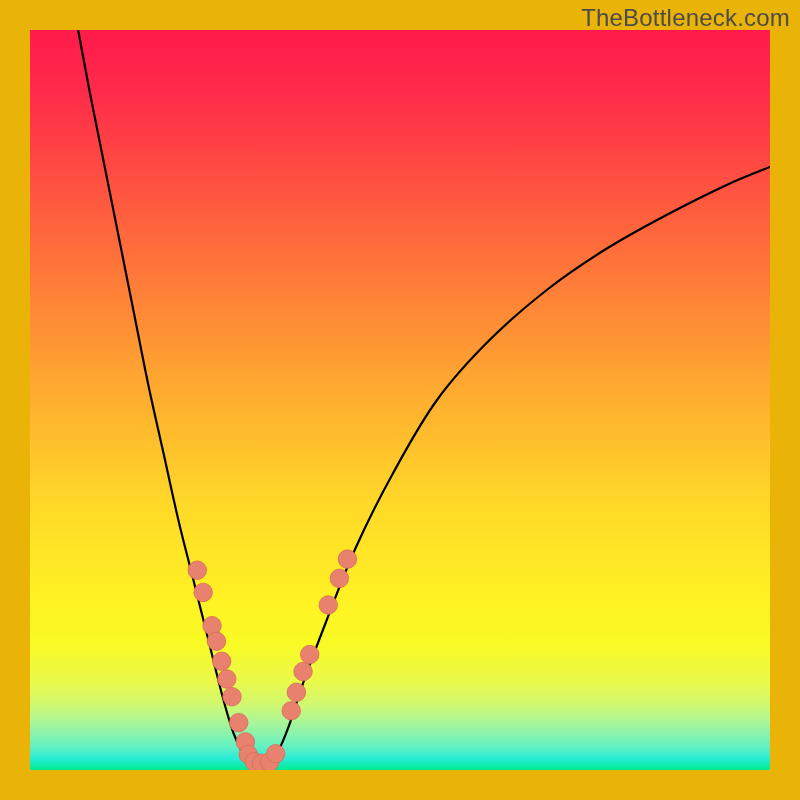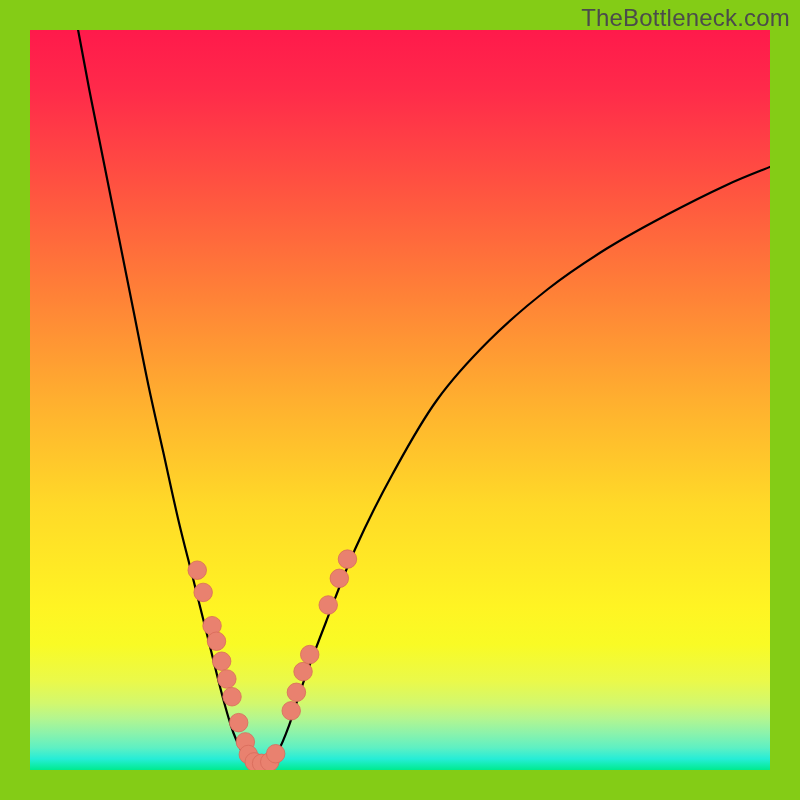--- a/index.html
+++ b/index.html
@@ -8,21 +8,21 @@
     width: 800px;
     height: 800px;
     background: #000;
     font-family: Arial, Helvetica, sans-serif;
     overflow: hidden;
   }
   .frame {
     position: absolute;
     left: 0; top: 0;
     width: 800px; height: 800px;
-    background: #84cc16;
+    background: #eab308;
   }
   .plot {
     position: absolute;
     left: 30px;
     top: 30px;
     width: 740px;
     height: 740px;
     overflow: hidden;
   }
   .gradient {

